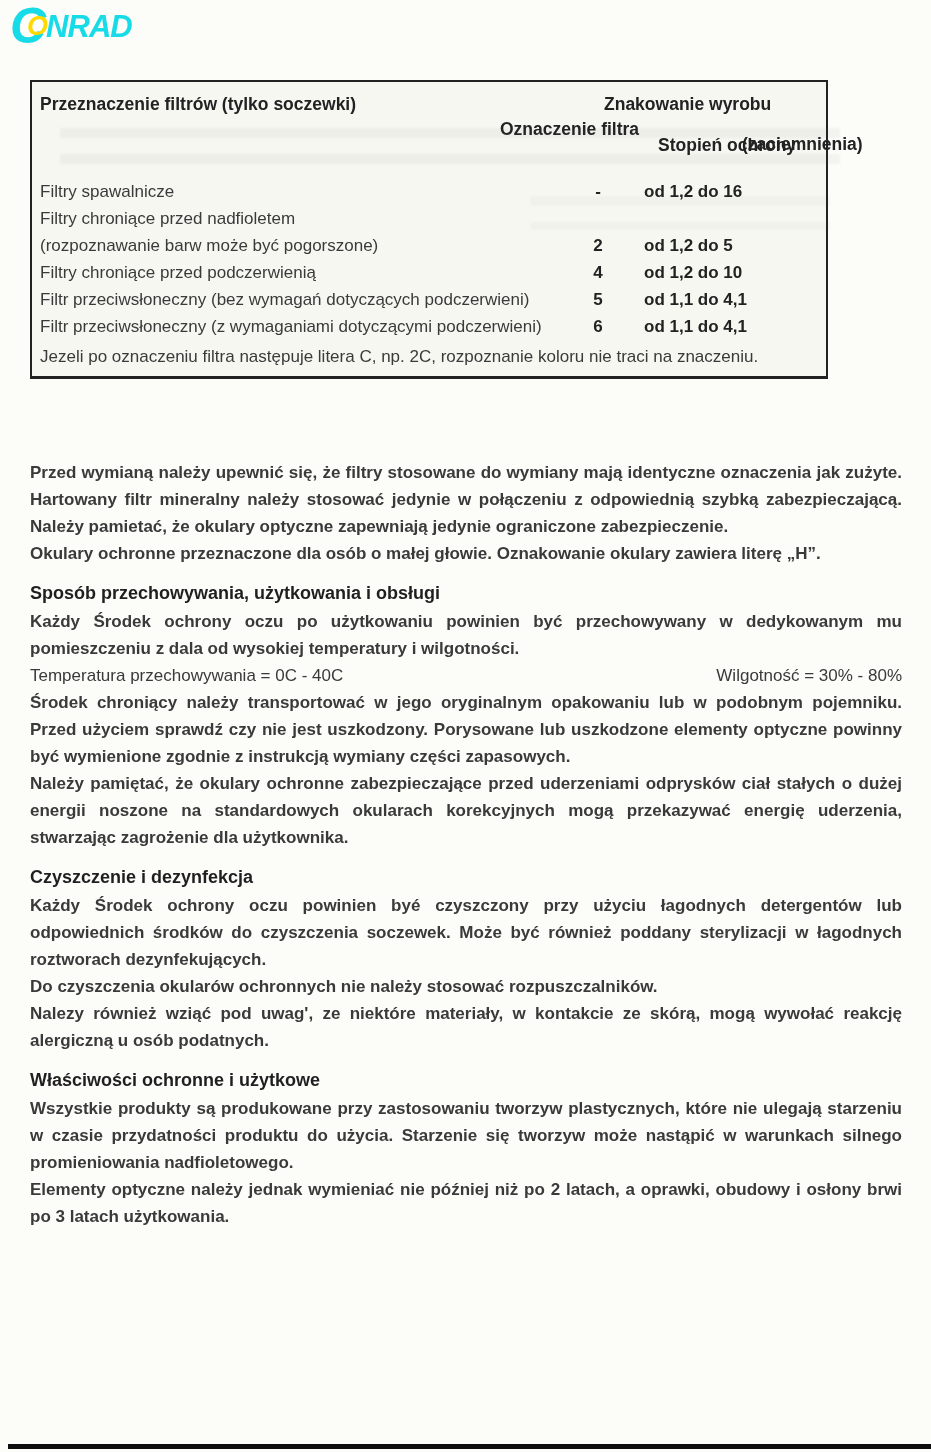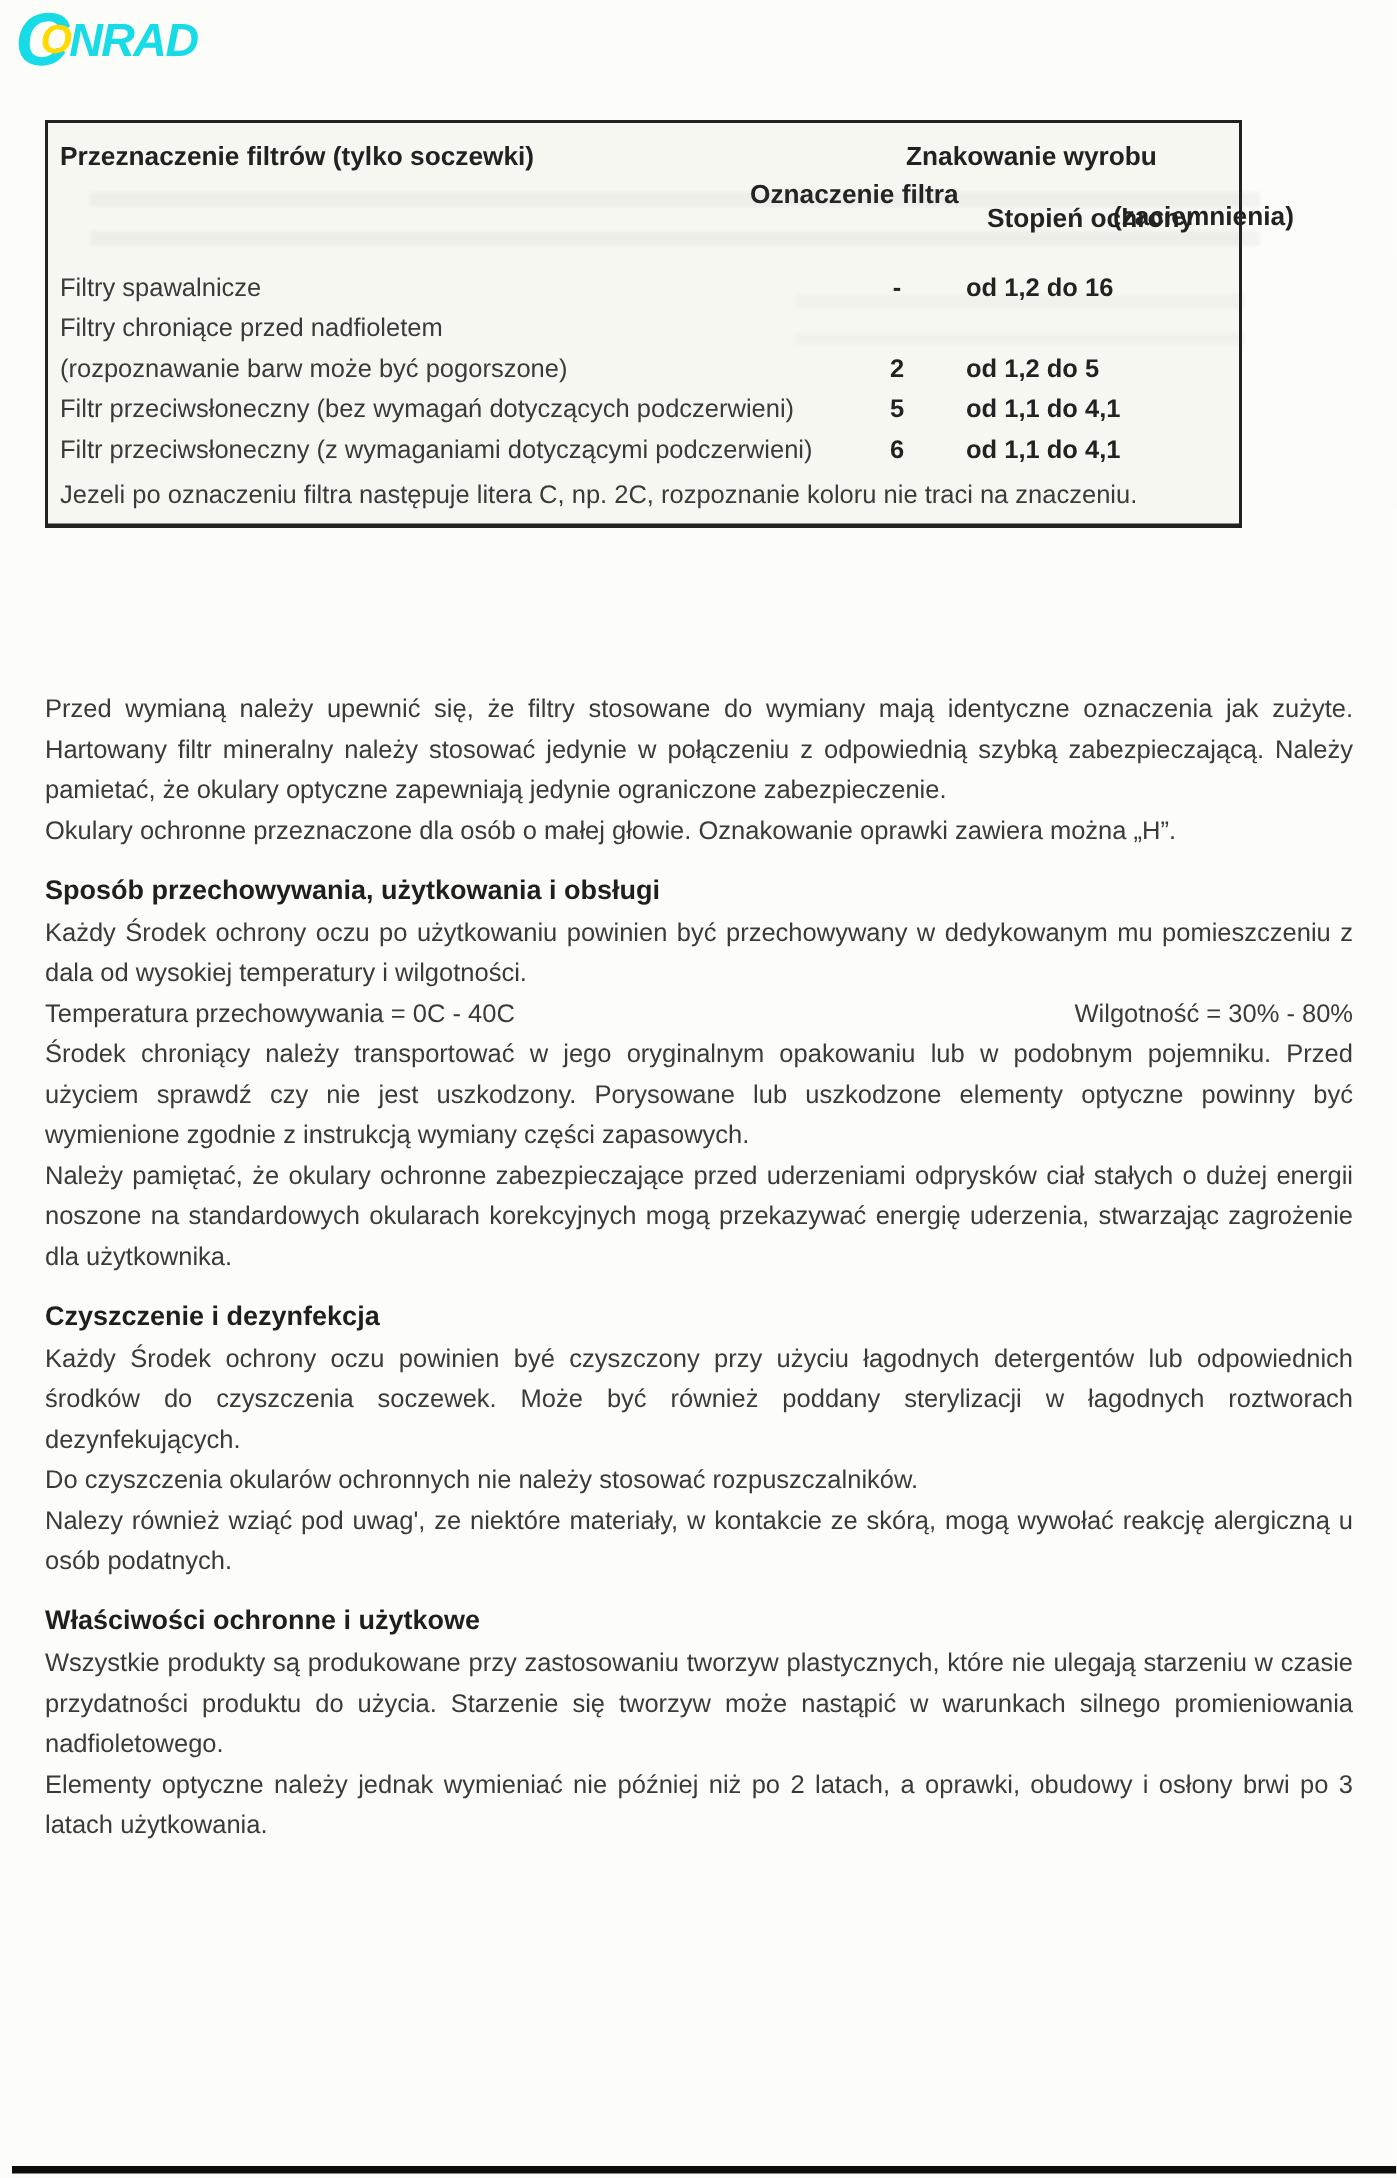--- a/index.html
+++ b/index.html
@@ -85,21 +85,21 @@
 
   
   .content {
     position: absolute;
     left: 30px; top: 459px;
     width: 872px;
     font-size: 17px;
     line-height: 27px;
     color: #3a3a3a;
   }
-  .content p { margin: 0; text-align: justify; }
+  .content p { margin: 0; text-align: justify; font-weight: bold; }
   .content h3 {
     margin: 13px 0 1px 0;
     font-size: 18px;
     line-height: 27px;
     color: #1f1f1f;
   }
   .kv-line {
     display: flex;
     justify-content: space-between;
     line-height: 27px;
@@ -156,20 +156,25 @@
         <span class="c-label">Filtry chroniące przed nadfioletem</span>
         <span class="c-code"></span>
         <span class="c-prot"></span>
       </div>
       <div class="trow">
         <span class="c-label">(rozpoznawanie barw może być pogorszone)</span>
         <span class="c-code">2</span>
         <span class="c-prot">od 1,2 do 5</span>
       </div>
       <div class="trow">
+        <span class="c-label">Filtry chroniące przed podczerwienią</span>
+        <span class="c-code">4</span>
+        <span class="c-prot">od 1,2 do 10</span>
+      </div>
+      <div class="trow">
         <span class="c-label">Filtr przeciwsłoneczny (bez wymagań dotyczących podczerwieni)</span>
         <span class="c-code">5</span>
         <span class="c-prot">od 1,1 do 4,1</span>
       </div>
       <div class="trow">
         <span class="c-label">Filtr przeciwsłoneczny (z wymaganiami dotyczącymi podczerwieni)</span>
         <span class="c-code">6</span>
         <span class="c-prot">od 1,1 do 4,1</span>
       </div>
     </div>
@@ -178,21 +183,21 @@
       <p>Jezeli po oznaczeniu filtra następuje litera C, np. 2C, rozpoznanie koloru nie traci na znaczeniu.</p>
     </div>
   </div>
 
   <div class="bleed bleed-1"></div>
   <div class="bleed bleed-2"></div>
 
   <div class="content">
     <p>Przed wymianą należy upewnić się, że filtry stosowane do wymiany mają identyczne oznaczenia jak zużyte. Hartowany filtr mineralny należy stosować jedynie w połączeniu z odpowiednią szybką zabezpieczającą. Należy pamietać, że okulary optyczne zapewniają jedynie ograniczone zabezpieczenie.</p>
 
-    <p>Okulary ochronne przeznaczone dla osób o małej głowie. Oznakowanie oprawki zawiera można „H”.</p>
+    <p>Okulary ochronne przeznaczone dla osób o małej głowie. Oznakowanie okulary zawiera literę „H”.</p>
 
     <h3>Sposób przechowywania, użytkowania i obsługi</h3>
     <p>Każdy Środek ochrony oczu po użytkowaniu powinien być przechowywany w dedykowanym mu pomieszczeniu z dala od wysokiej temperatury i wilgotności.</p>
     <div class="kv-line">
       <span>Temperatura przechowywania = 0C - 40C</span>
       <span>Wilgotność = 30% - 80%</span>
     </div>
     <p>Środek chroniący należy transportować w jego oryginalnym opakowaniu lub w podobnym pojemniku. Przed użyciem sprawdź czy nie jest uszkodzony. Porysowane lub uszkodzone elementy optyczne powinny być wymienione zgodnie z instrukcją wymiany części zapasowych.</p>
     <p>Należy pamiętać, że okulary ochronne zabezpieczające przed uderzeniami odprysków ciał stałych o dużej energii noszone na standardowych okularach korekcyjnych mogą przekazywać energię uderzenia, stwarzając zagrożenie dla użytkownika.</p>
 

